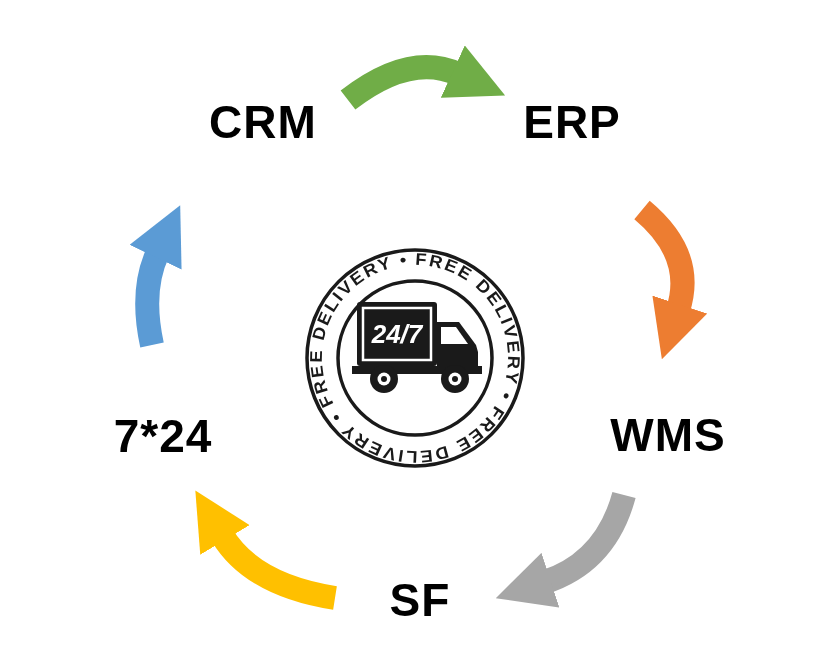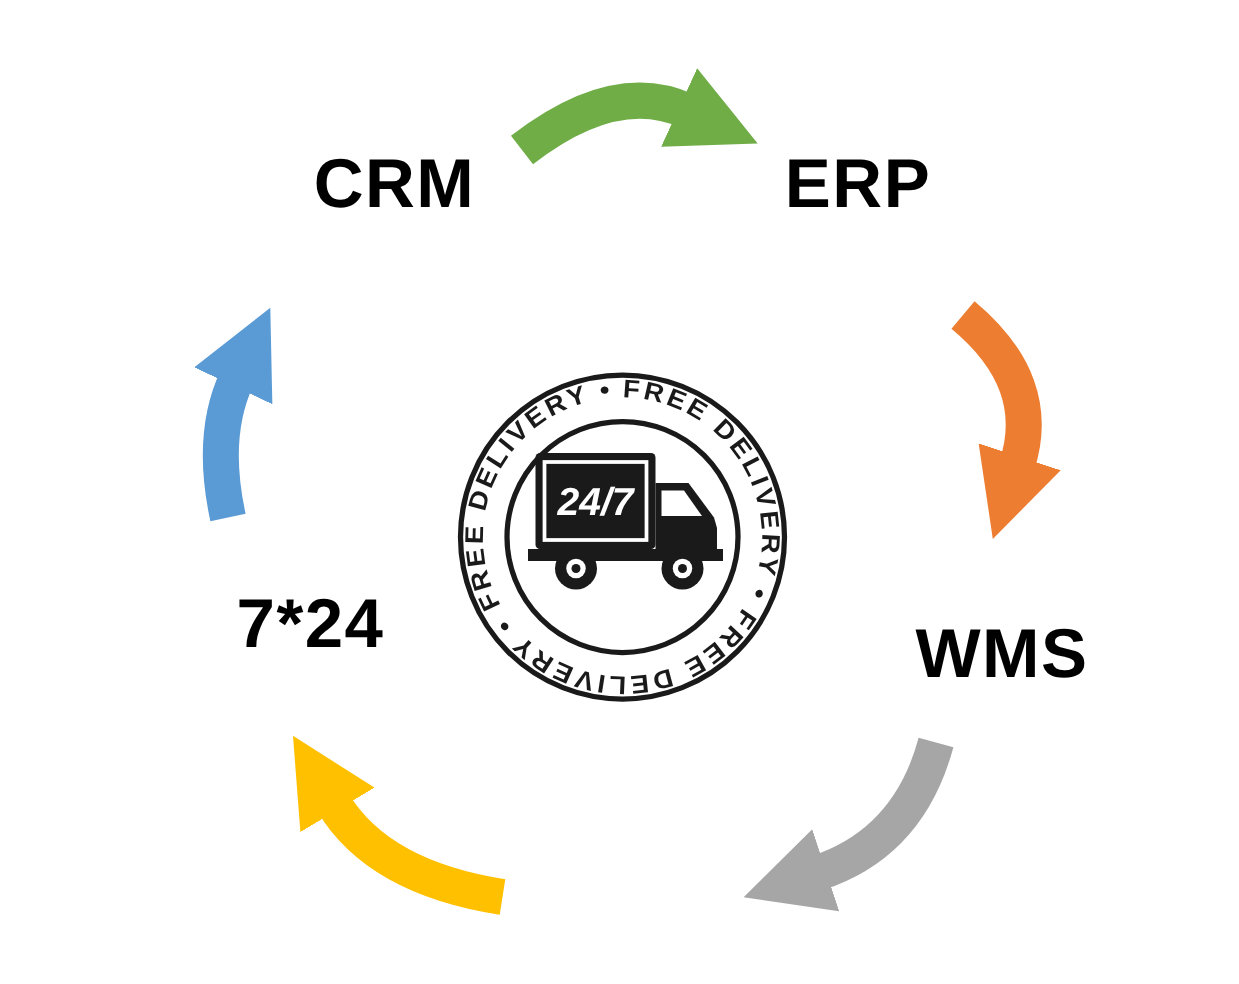--- a/index.html
+++ b/index.html
@@ -22,21 +22,21 @@
     font-weight: 900;
     font-size: 46px;
     letter-spacing: 1px;
     color: #000;
     white-space: nowrap;
     font-family: "Liberation Sans", sans-serif;
   }
   .node-crm  { left: 263px; top: 122px; }
   .node-erp  { left: 572px; top: 122px; }
   .node-wms  { left: 668px; top: 415px; margin-top: 20px; }
-  .node-724  { left: 163px; top: 415px; margin-left: 44px; }
+  .node-724  { left: 163px; top: 436px; }
   .node-sf   { left: 420px; top: 600px; }
 
   .ring-text {
     font-family: "Liberation Sans", sans-serif;
     font-weight: bold;
     font-size: 17px;
     letter-spacing: 2px;
   }
   .hours-text {
     font-family: "Liberation Sans", sans-serif;
@@ -104,15 +104,16 @@
         <circle cx="455" cy="379" r="14" fill="#1a1a1a"></circle>
         <circle cx="455" cy="379" r="6.5" fill="#ffffff"></circle>
         <circle cx="455" cy="379" r="3" fill="#1a1a1a"></circle>
       </g>
     </g>
   </svg>
 
   <div class="node-label node-crm">CRM</div>
   <div class="node-label node-erp">ERP</div>
   <div class="node-label node-wms">WMS</div>
+  <div class="node-label node-sf">SF</div>
   <div class="node-label node-724">7*24</div>
 
 </div>
 
 </body></html>

